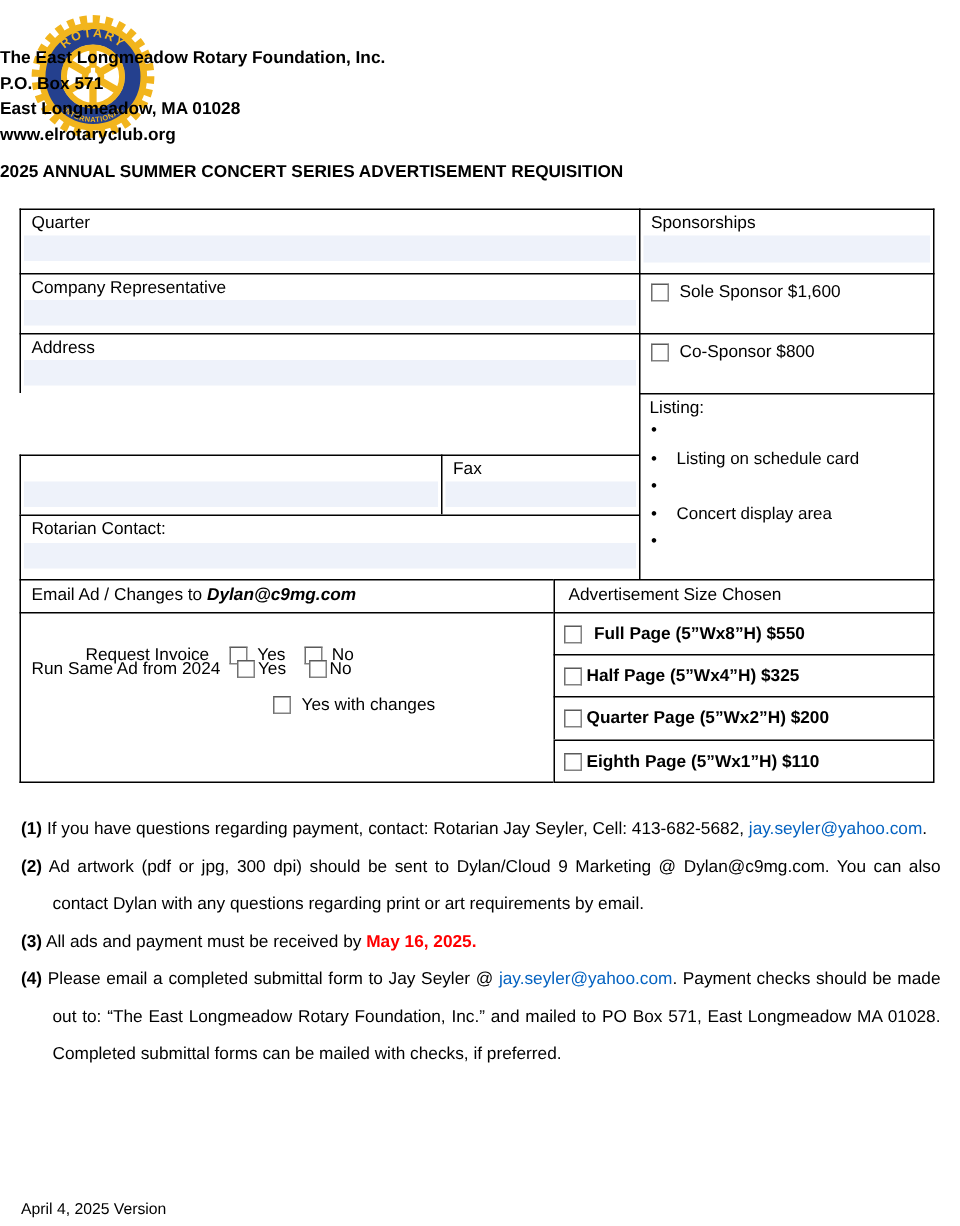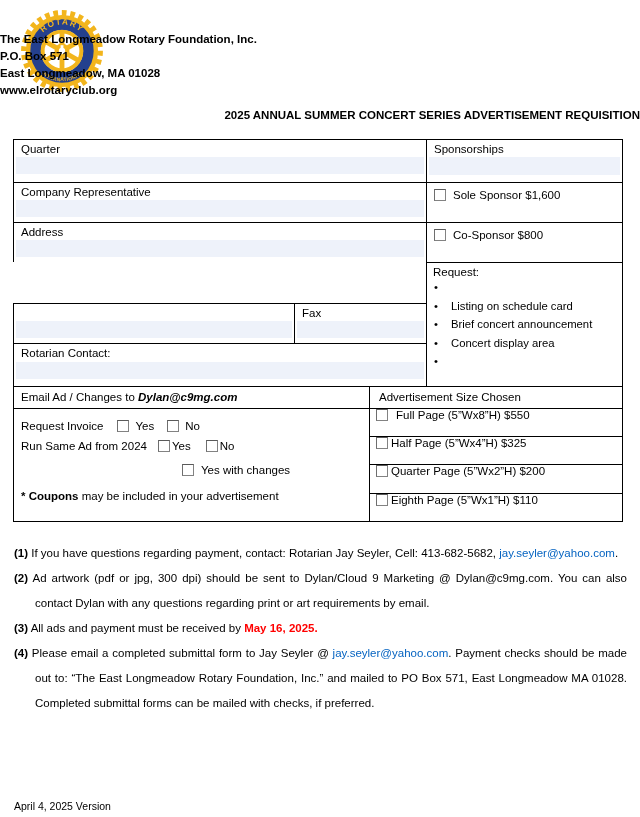--- a/index.html
+++ b/index.html
@@ -3,21 +3,21 @@
 <meta charset="utf-8">
 <style>
   * { margin:0; padding:0; box-sizing:border-box; }
   body { background:#fff; font-family:"Liberation Sans", sans-serif; }
   .page { position:relative; width:640px; height:817px; background:#ffffff; overflow:hidden; color:#000; }
 
   
   .logo { position:absolute; left:18px; top:7px; width:88px; height:88px; }
   .hdr { position:absolute; left:0; top:31px; width:640px; 
          font-weight:bold; font-size:11.5px; line-height:17px; }
-  .doc-title { position:absolute; left:0; top:109px; width:640px; text-align:right;
+  .doc-title { position:absolute; left:0; top:109px; width:640px; text-align:left;
          font-weight:bold; font-size:11.5px; }
 
   
   .cell { position:absolute; background:#fff; border-left:1.5px solid #000; border-top:1.5px solid #000;
           font-size:11.5px; }
   .rE { border-right:1.5px solid #000; }
   .bE { border-bottom:1.5px solid #000; }
   .lbl { padding:3px 0 0 7px; }
   .band { position:absolute; left:2px; right:2px; top:17px; height:17px; background:#eef2fa; }
 
@@ -28,21 +28,21 @@
 
   .inc-title { padding:3px 0 2px 6px; }
   .inc-item { display:flex; padding-left:7px; line-height:15.5px; margin-bottom:3px; font-size:11.3px; }
   .inc-item .bullet { width:17px; flex:0 0 auto; }
   .inc-item .txt { flex:1; padding-right:2px; }
 
   .email-line { padding:4px 0 0 7px; }
   .adhdr-line { padding:4px 0 0 9px; }
 
   .opt-row { position:absolute; left:7px; display:flex; align-items:center; white-space:nowrap; }
-  .size-row { display:flex; gap:6px; padding-left:6px; height:100%; }
+  .size-row { display:flex; align-items:center; gap:6px; padding-left:6px; height:100%;font-weight:bold; }
 
   
   .notes { position:absolute; left:14px; top:541px; width:613px; font-size:11.5px; }
   .note { margin:0; line-height:25px; text-align:justify; padding-left:21px; text-indent:-21px; }
   .num { font-weight:bold; }
   .link { color:#0563c1; cursor:pointer; }
   .red { color:#ff0000; font-weight:bold; }
 
   .version { position:absolute; left:14px; top:800px; font-size:10.5px; }
 
@@ -121,72 +121,68 @@
       <span>Sole Sponsor $1,600</span>
     </div>
   </div>
   <div class="cell rE" style="left:426px; top:222px; width:197px; height:40px;">
     <div class="cbrow">
       <span class="cb"></span>
       <span>Co-Sponsor $800</span>
     </div>
   </div>
   <div class="cell rE" style="left:426px; top:262px; width:197px; height:124px;">
-    <div class="inc-title">Request:</div>
+    <div class="inc-title">Listing:</div>
     <div class="inc-item">
       <span class="bullet">•</span>
     </div>
     <div class="inc-item">
       <span class="bullet">•</span>
       <span class="txt">Listing on schedule card</span>
     </div>
     <div class="inc-item">
       <span class="bullet">•</span>
-      <span class="txt">Brief concert announcement</span>
     </div>
     <div class="inc-item">
       <span class="bullet">•</span>
       <span class="txt">Concert display area</span>
     </div>
     <div class="inc-item">
       <span class="bullet">•</span>
     </div>
   </div>
 
   <div class="cell" style="left:13px; top:386px; width:356px; height:22px;">
     <div class="email-line">
       <span>Email Ad / Changes to </span><b class="em">Dylan@c9mg.com</b>
     </div>
   </div>
   <div class="cell rE" style="left:369px; top:386px; width:254px; height:22px;">
     <div class="adhdr-line">Advertisement Size Chosen</div>
   </div>
 
   <div class="cell bE" style="left:13px; top:408px; width:356px; height:114px;">
-    <div class="opt-row" style="top:11px;">
+    <div class="opt-row" style="top:22px;margin-left:36px;">
       <span>Request Invoice</span>
       <span class="cb" style="margin-left:14px;"></span>
       <span style="margin-left:6px;">Yes</span>
       <span class="cb" style="margin-left:13px;"></span>
       <span style="margin-left:6px;">No</span>
     </div>
     <div class="opt-row" style="top:31px;">
       <span>Run Same Ad from 2024</span>
       <span class="cb" style="margin-left:11px;"></span>
       <span style="margin-left:2px;">Yes</span>
       <span class="cb" style="margin-left:15px;"></span>
       <span style="margin-left:2px;">No</span>
     </div>
     <div class="opt-row" style="top:55px; left:168px;">
       <span class="cb"></span>
       <span style="margin-left:7px;text-align:center;">Yes with changes</span>
     </div>
-    <div class="opt-row" style="top:81px;">
-      <span><b>* </b><b>Coupons</b><span> may be included in your advertisement</span></span>
-    </div>
   </div>
 
   <div class="cell rE" style="left:369px; top:408px; width:254px; height:28px;">
     <div class="size-row" style="gap:8px;">
       <span class="cb"></span>
       <span>Full Page (5”Wx8”H) $550</span>
     </div>
   </div>
   <div class="cell rE" style="left:369px; top:436px; width:254px; height:28px;">
     <div class="size-row" style="gap:3px;">

